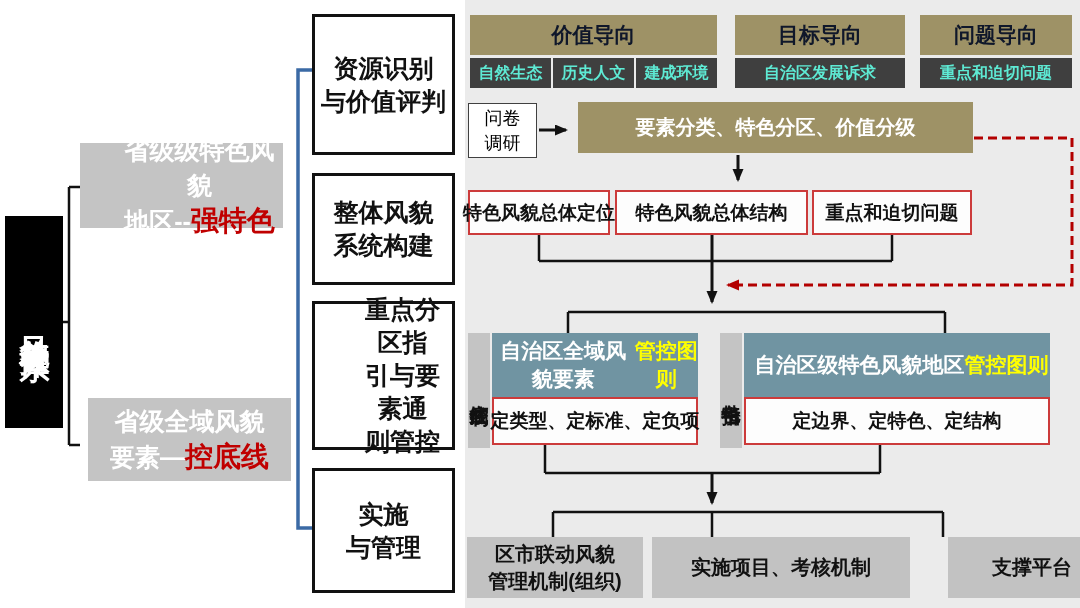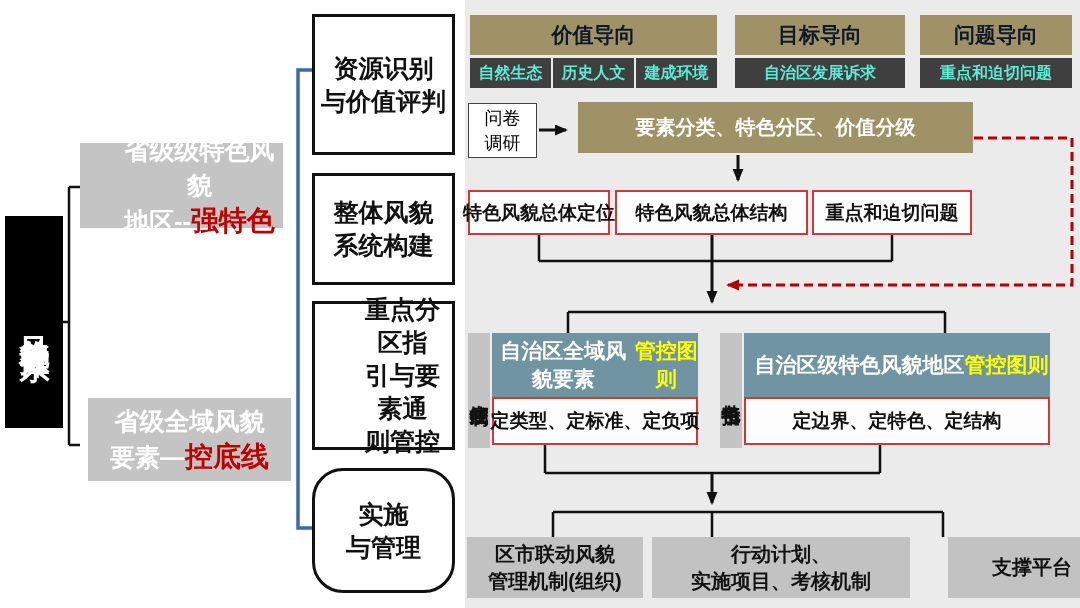--- a/index.html
+++ b/index.html
@@ -26,21 +26,21 @@
   .card2{top:398px;height:83px;margin-left:8px;}
   .gray-card .red{color:#c00000;font-size:28px;}
 
   
   .stage-box{left:312px;width:143px;background:#fff;border:3px solid #111;color:#111;
     display:flex;flex-direction:column;align-items:center;justify-content:center;
     font-size:25px;font-weight:700;line-height:33px;text-align:center;}
   .stageA{top:14px;height:141px;}
   .stageB{top:173px;height:112px;}
   .stageC{top:301px;height:149px;padding-left:38px;}
-  .stageD{top:468px;height:125px;border-radius:31px;}
+  .stageD{top:468px;height:125px;}
 
   
   .orient-head{top:15px;height:40px;background:#9e9266;color:#0f172a;font-weight:700;font-size:21px;
     display:flex;align-items:center;justify-content:center;}
   .orient-items{top:58px;height:30px;display:flex;gap:2px;}
   .orient-cell{flex:1;background:#3f3f3f;color:#5eead4;font-weight:700;font-size:16px;
     display:flex;align-items:center;justify-content:center;white-space:nowrap;}
   .g1{left:470px;width:247px;}
   .g2{left:735px;width:170px;}
   .g3{left:920px;width:152px;}
@@ -188,20 +188,19 @@
     <span>自治区级特色风貌地区</span>
     <span class="yellow">管控图则</span>
   </div>
   <div class="abs detail-box det-r">定边界、定特色、定结构</div>
 
   <div class="abs impl-box b1">
     <span>区市联动风貌</span>
     <span>管理机制(组织)</span>
   </div>
   <div class="abs impl-box b2">
-    <span>行动计划、</span>
     <span>实施项目、考核机制</span>
   </div>
   <div class="abs impl-box b3">
     <span>支撑平台</span>
   </div>
 
 </div>
 
 </body></html>

